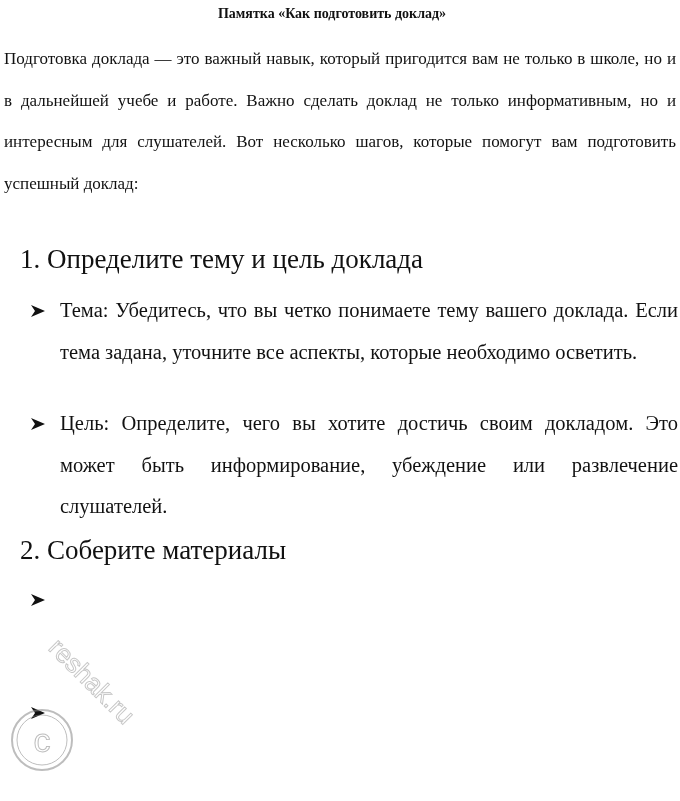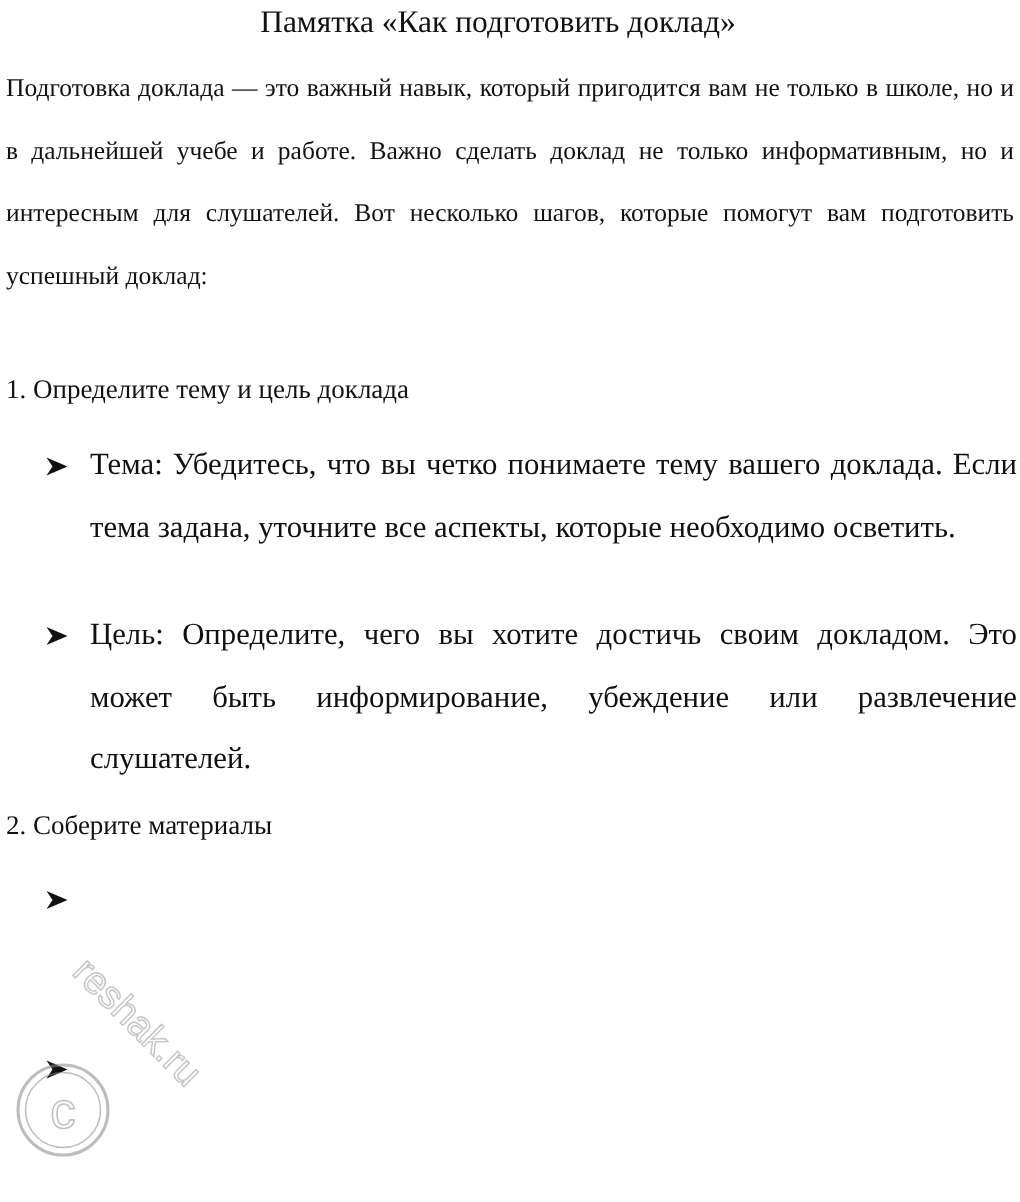--- a/index.html
+++ b/index.html
@@ -3,30 +3,30 @@
   <meta charset="utf-8">
   <style>
     html, body { margin: 0; padding: 0; background: #ffffff; }
     body {
       width: 680px; height: 801px; overflow: hidden; position: relative;
       font-family: "Liberation Serif", serif; color: #111111;
     }
     .page { position: absolute; left: 0; top: 0; width: 680px; }
     .title {
       position: absolute; left: 0; top: 2px; width: 664px; text-align: center;
-      font-weight: normal; font-size: 21px; line-height: 24px;
+      font-weight: bold; font-size: 14px; line-height: 24px;
     }
     .para {
       position: absolute; left: 4px; width: 672px;
       font-size: 17px; line-height: 41.5px; text-align: justify;
       text-align-last: left;
     }
     .intro { top: 38px; }
     .heading {
-      position: absolute; left: 4px; font-size: 18px; line-height: 24px; white-space: nowrap;
+      position: absolute; left: 20px; font-size: 27px; line-height: 24px; white-space: nowrap;
     }
     .h1 { top: 247px; }
     .h2 { top: 538px; }
     .bullet {
       position: absolute; left: 60px; width: 618px;
       font-size: 20.5px; line-height: 41.5px; text-align: justify; text-align-last: left;
     }
     .bullet .arrow {
       position: absolute; left: -30px; top: 0; width: 20px; height: 41.5px;
       display: flex; align-items: center;

